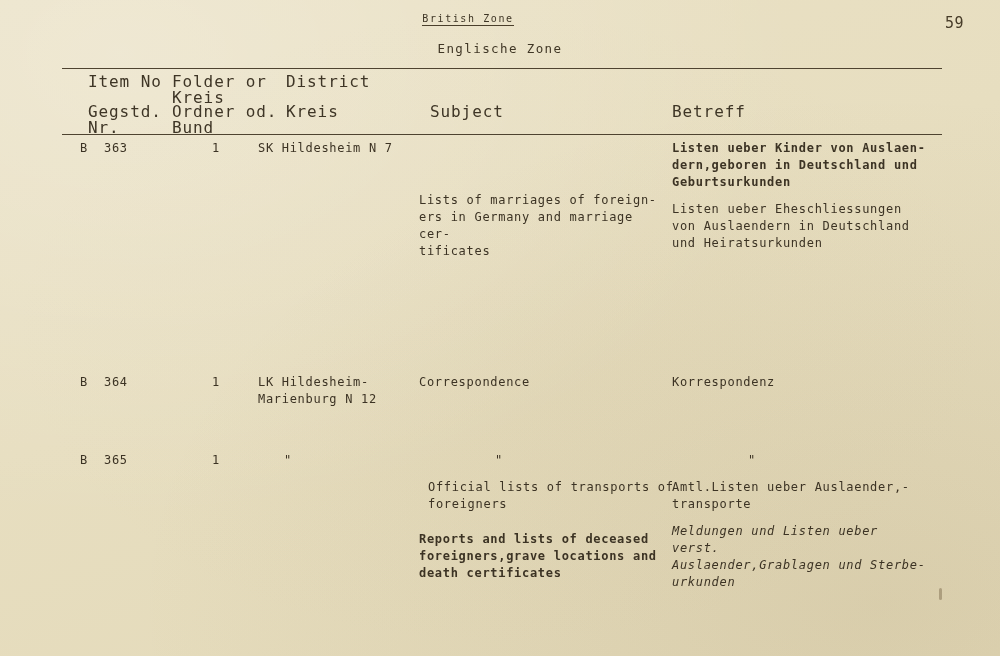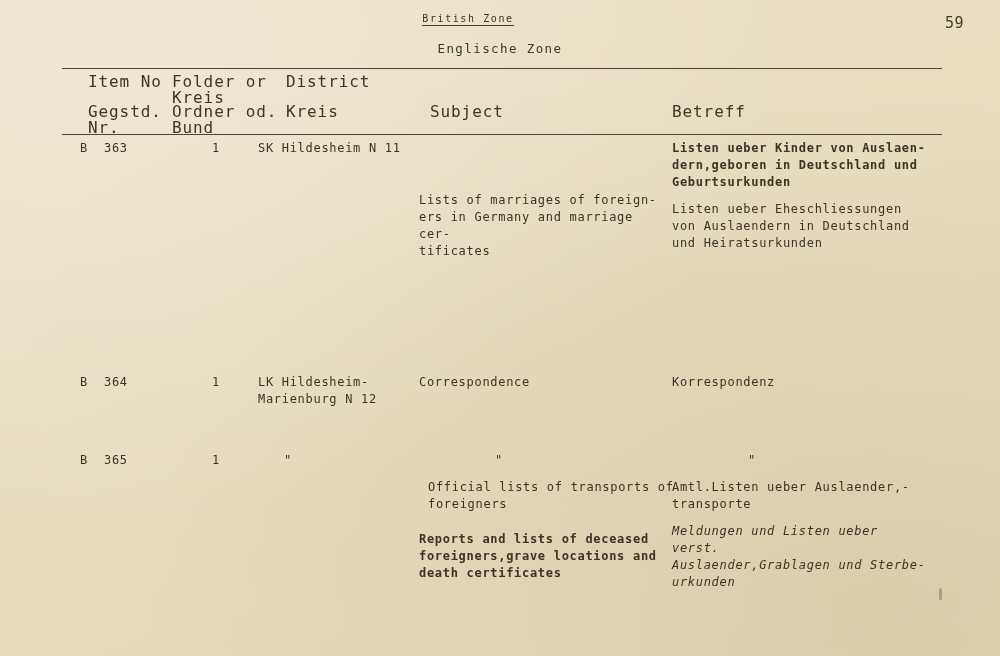--- a/index.html
+++ b/index.html
@@ -155,21 +155,21 @@
   <div class="hdr bund">Bund</div>
   <div class="hdr kreis">Kreis</div>
   <div class="hdr subject">Subject</div>
   <div class="hdr betreff">Betreff</div>
 
   <div class="rows" id="rows-container">
       <div class="row" style="height: 112px;">
         <div class="cell c-prefix" style="top: 0px;">B</div>
         <div class="cell c-item" style="top: 0px;">363</div>
         <div class="cell c-folder" style="top: 0px;">1</div>
-        <div class="cell c-district" style="top: 0px;">SK Hildesheim N 11</div>
+        <div class="cell c-district" style="top: 0px;">SK Hildesheim N 7</div>
         <div class="cell c-betreff" style="top: 0px; font-weight: bold;">Listen ueber Kinder von Auslaen-
 dern,geboren in Deutschland und
 Geburtsurkunden</div>
         <div class="cell c-subject" style="top: 52px;">Lists of marriages of foreign-
 ers in Germany and marriage cer-
 tificates</div>
         <div class="cell c-betreff" style="top: 61px;">Listen ueber Eheschliessungen
 von Auslaendern in Deutschland
 und Heiratsurkunden</div>
       </div>

